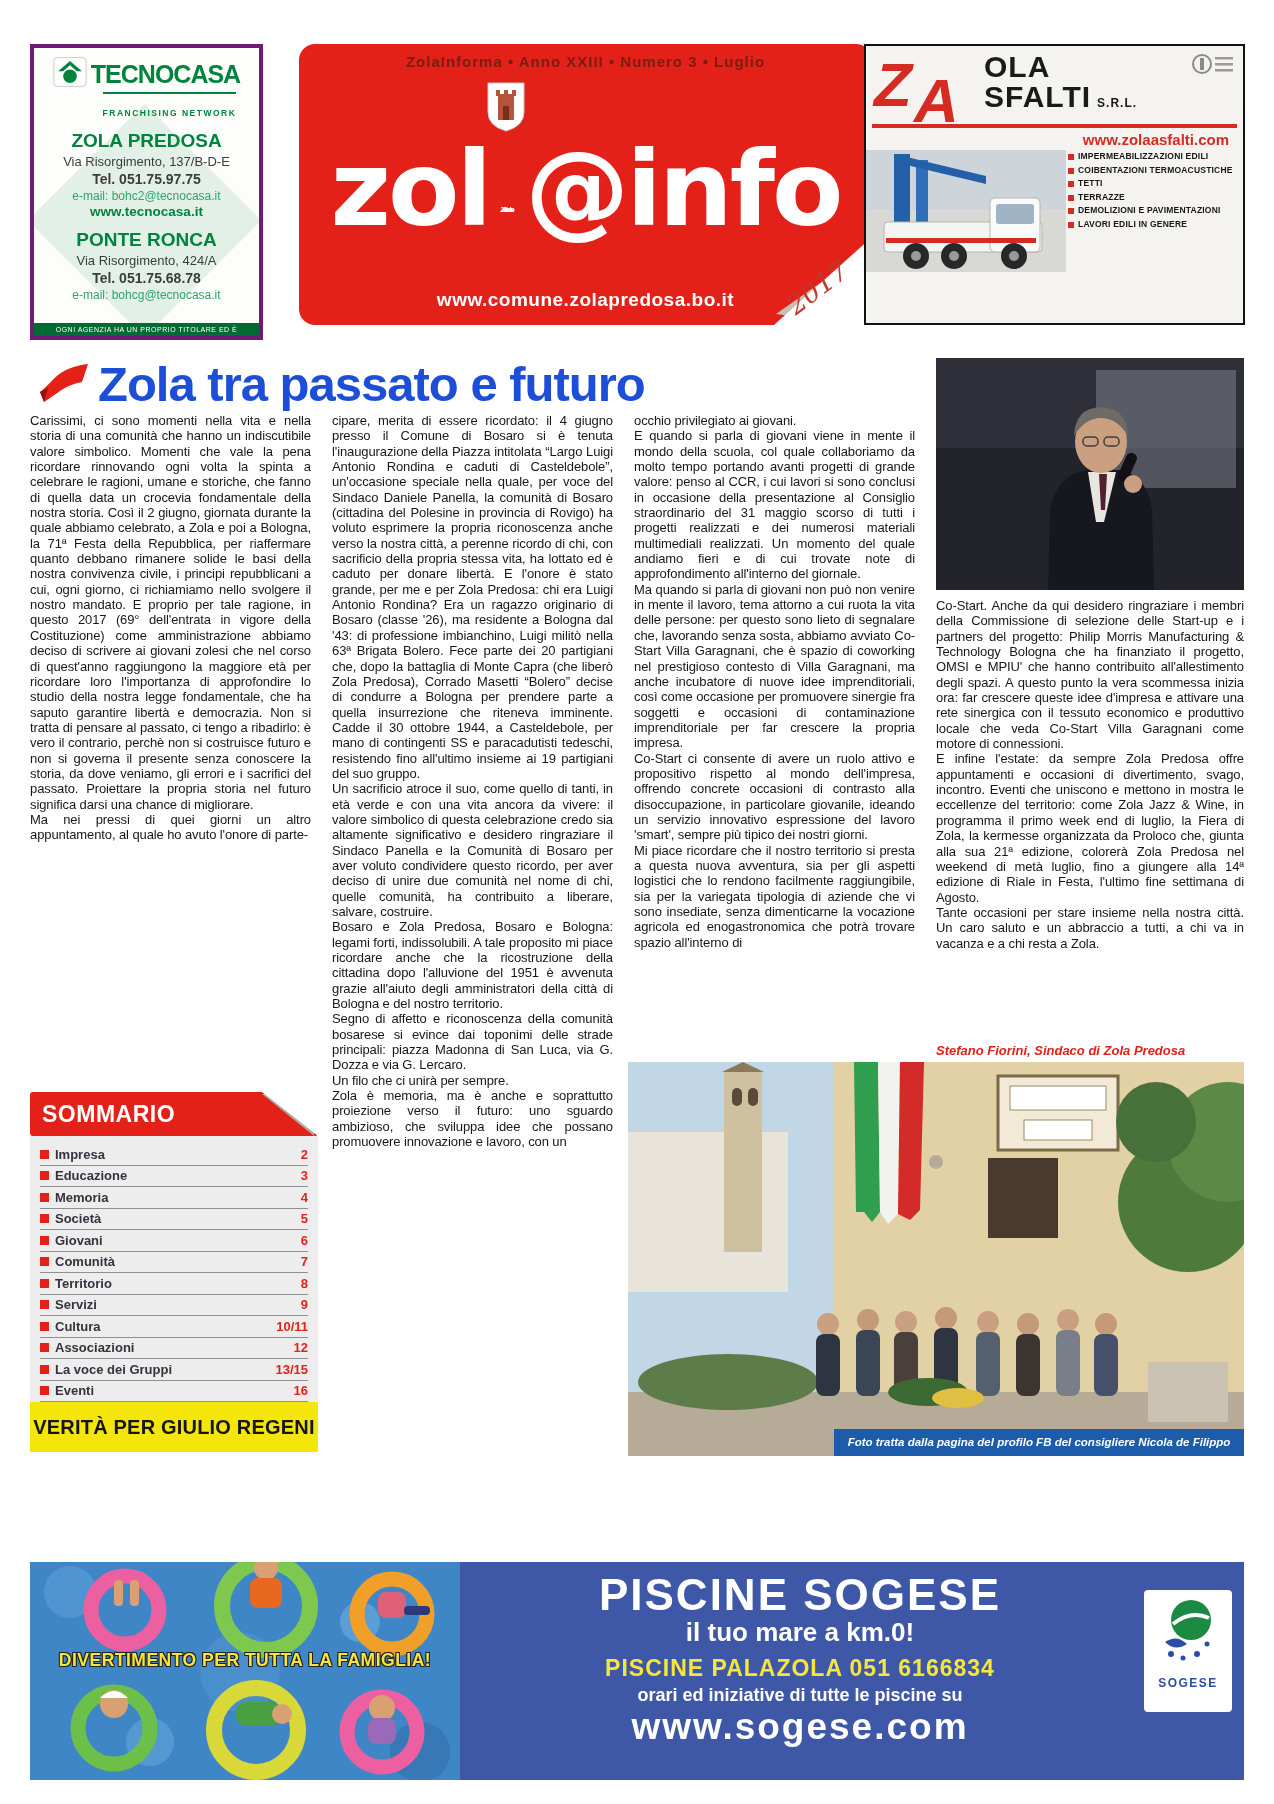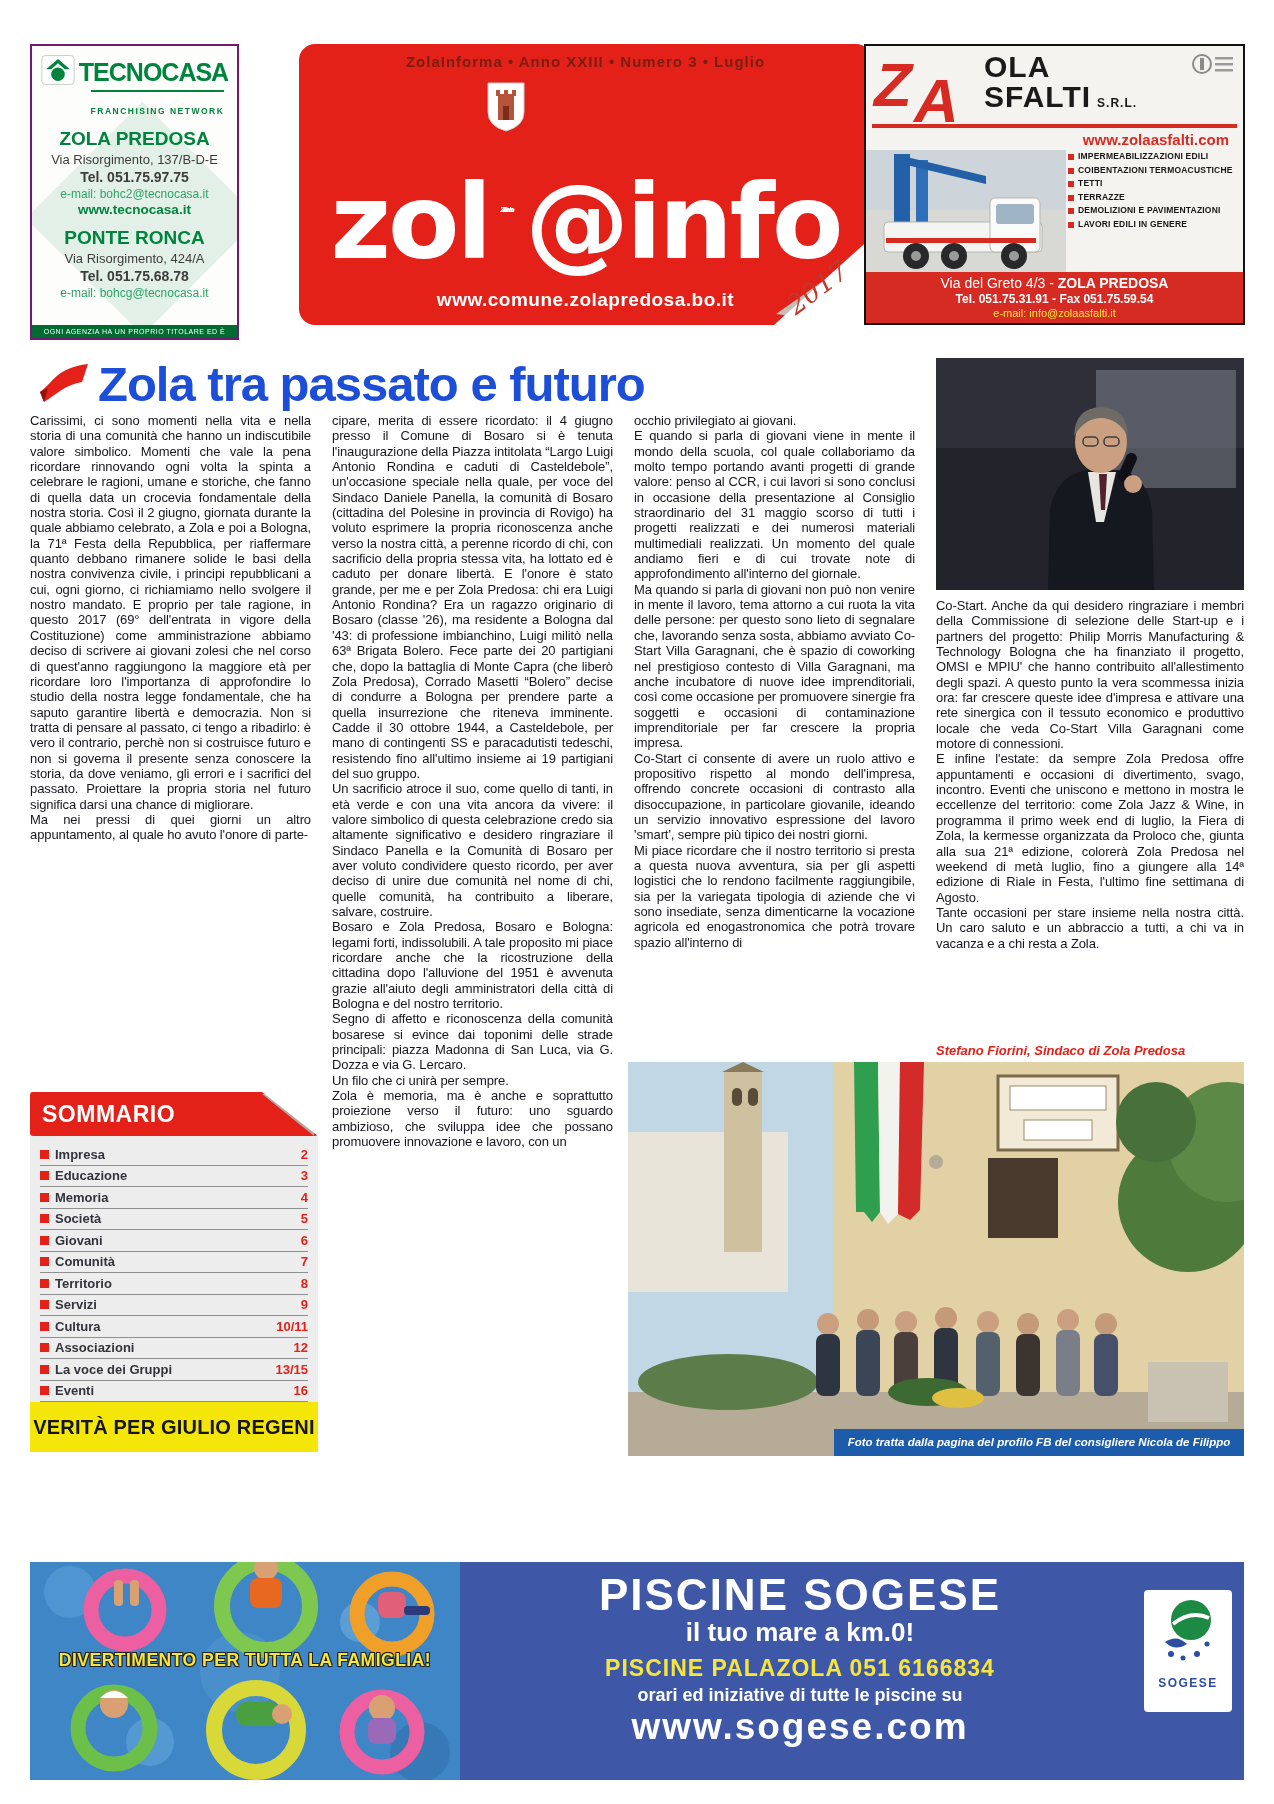--- a/index.html
+++ b/index.html
@@ -1,42 +1,42 @@
 <!DOCTYPE html>
 <html><head>
 <meta charset="utf-8">
 <style>
   html,body{margin:0;padding:0;background:#888;}
   .page{position:relative;width:1274px;height:1804px;background:#fff;margin:0 auto;
         font-family:"Liberation Sans",sans-serif;overflow:hidden;}
   .abs{position:absolute;}
 
   
-  .tc-ad{left:30px;top:44px;width:209px;height:296px;border:2px solid #701a75;background:#fdfdfb;
+  .tc-ad{left:30px;top:44px;width:233px;height:296px;border:4px solid #701a75;background:#fdfdfb;
          box-sizing:border-box;text-align:center;overflow:hidden;}
   .tc-water{position:absolute;left:28px;top:90px;width:165px;height:165px;background:rgba(0,132,61,.10);
             transform:rotate(45deg);}
   .tc-head{position:relative;display:flex;align-items:center;justify-content:center;gap:4px;
            margin-top:8px;}
   .tc-brand{color:#00843d;font-weight:bold;font-size:25px;letter-spacing:-1px;}
   .tc-net{position:relative;color:#00843d;font-weight:bold;font-size:8.5px;letter-spacing:1.5px;
           border-top:2px solid #00843d;display:inline-block;padding-top:14px;margin-left:46px;}
   .tc-city{position:relative;color:#00843d;font-weight:bold;font-size:19px;margin-top:10px;}
   .tc-line{position:relative;color:#3c3c3c;font-size:13px;margin-top:2px;}
   .tc-tel{position:relative;color:#3c3c3c;font-weight:bold;font-size:14px;margin-top:2px;}
   .tc-mail{position:relative;color:#2fa36a;font-size:12px;margin-top:2px;}
   .tc-web{position:relative;color:#00843d;font-weight:bold;font-size:13.5px;margin-top:1px;}
   .tc-foot{position:absolute;left:0;right:0;bottom:0;height:13px;background:#006b31;color:#fff;
            font-size:7px;line-height:13px;letter-spacing:.5px;}
 
   
   .mast{left:299px;top:44px;width:541px;height:281px;background:#e32119;border-radius:16px;padding-left:32px;}
   .mast-topline{position:absolute;top:9px;left:0;right:0;text-align:center;color:#7a1d12;
                 font-weight:bold;font-size:15px;letter-spacing:1px;}
-  .mast-logo{position:absolute;top:36px;left:0;right:0;display:flex;align-items:flex-end;
+  .mast-logo{position:absolute;top:36px;left:0;right:0;display:flex;align-items:center;
              justify-content:center;color:#fff;font-weight:800;font-size:104px;letter-spacing:-3px;
              font-family:"DejaVu Sans",sans-serif;line-height:150px;}
   .mast-crest{margin:0 -2px 12px -4px;display:flex;flex-direction:column;align-items:center;}
   .mast-crest small{color:#fff;font-size:6.5px;font-style:italic;margin-top:1px;}
   .mast-url{position:absolute;bottom:14px;left:0;right:0;text-align:center;color:#fff;
             font-weight:bold;font-size:19px;letter-spacing:.5px;}
   .mast-fold{position:absolute;right:0;bottom:0;width:0;height:0;
              border-left:98px solid transparent;border-bottom:88px solid #fff;}
   .mast-fold-sh{position:absolute;right:26px;bottom:6px;width:0;height:0;
              border-left:66px solid transparent;border-bottom:62px solid #c9bcb4;
@@ -246,25 +246,20 @@
           </div>
         <div class="za-srow">
             <span class="za-sq"></span>
             <span class="za-slab">DEMOLIZIONI E PAVIMENTAZIONI</span>
           </div>
         <div class="za-srow">
             <span class="za-sq"></span>
             <span class="za-slab">LAVORI EDILI IN GENERE</span>
           </div>
       </div>
-    </div>
-    <div class="za-foot">
-      <div class="za-f1"><span>Via del Greto 4/3 - </span><b>ZOLA PREDOSA</b></div>
-      <div class="za-f2">Tel. 051.75.31.91 - Fax 051.75.59.54</div>
-      <div class="za-f3">e-mail: info@zolaasfalti.it</div>
     </div>
   </div>
 
   <span class="abs flagicon">
     <svg width="58" height="48" viewBox="0 0 58 48">
       <path d="M6,34 C20,24 22,10 54,6 L48,24 C30,27 22,37 10,44 Z" fill="#e32119"></path>
       <path d="M6,34 L14,30 L10,44 Z" fill="#8f130c"></path>
     </svg>
   </span>
   <div class="abs headline">Zola tra passato e futuro</div>

